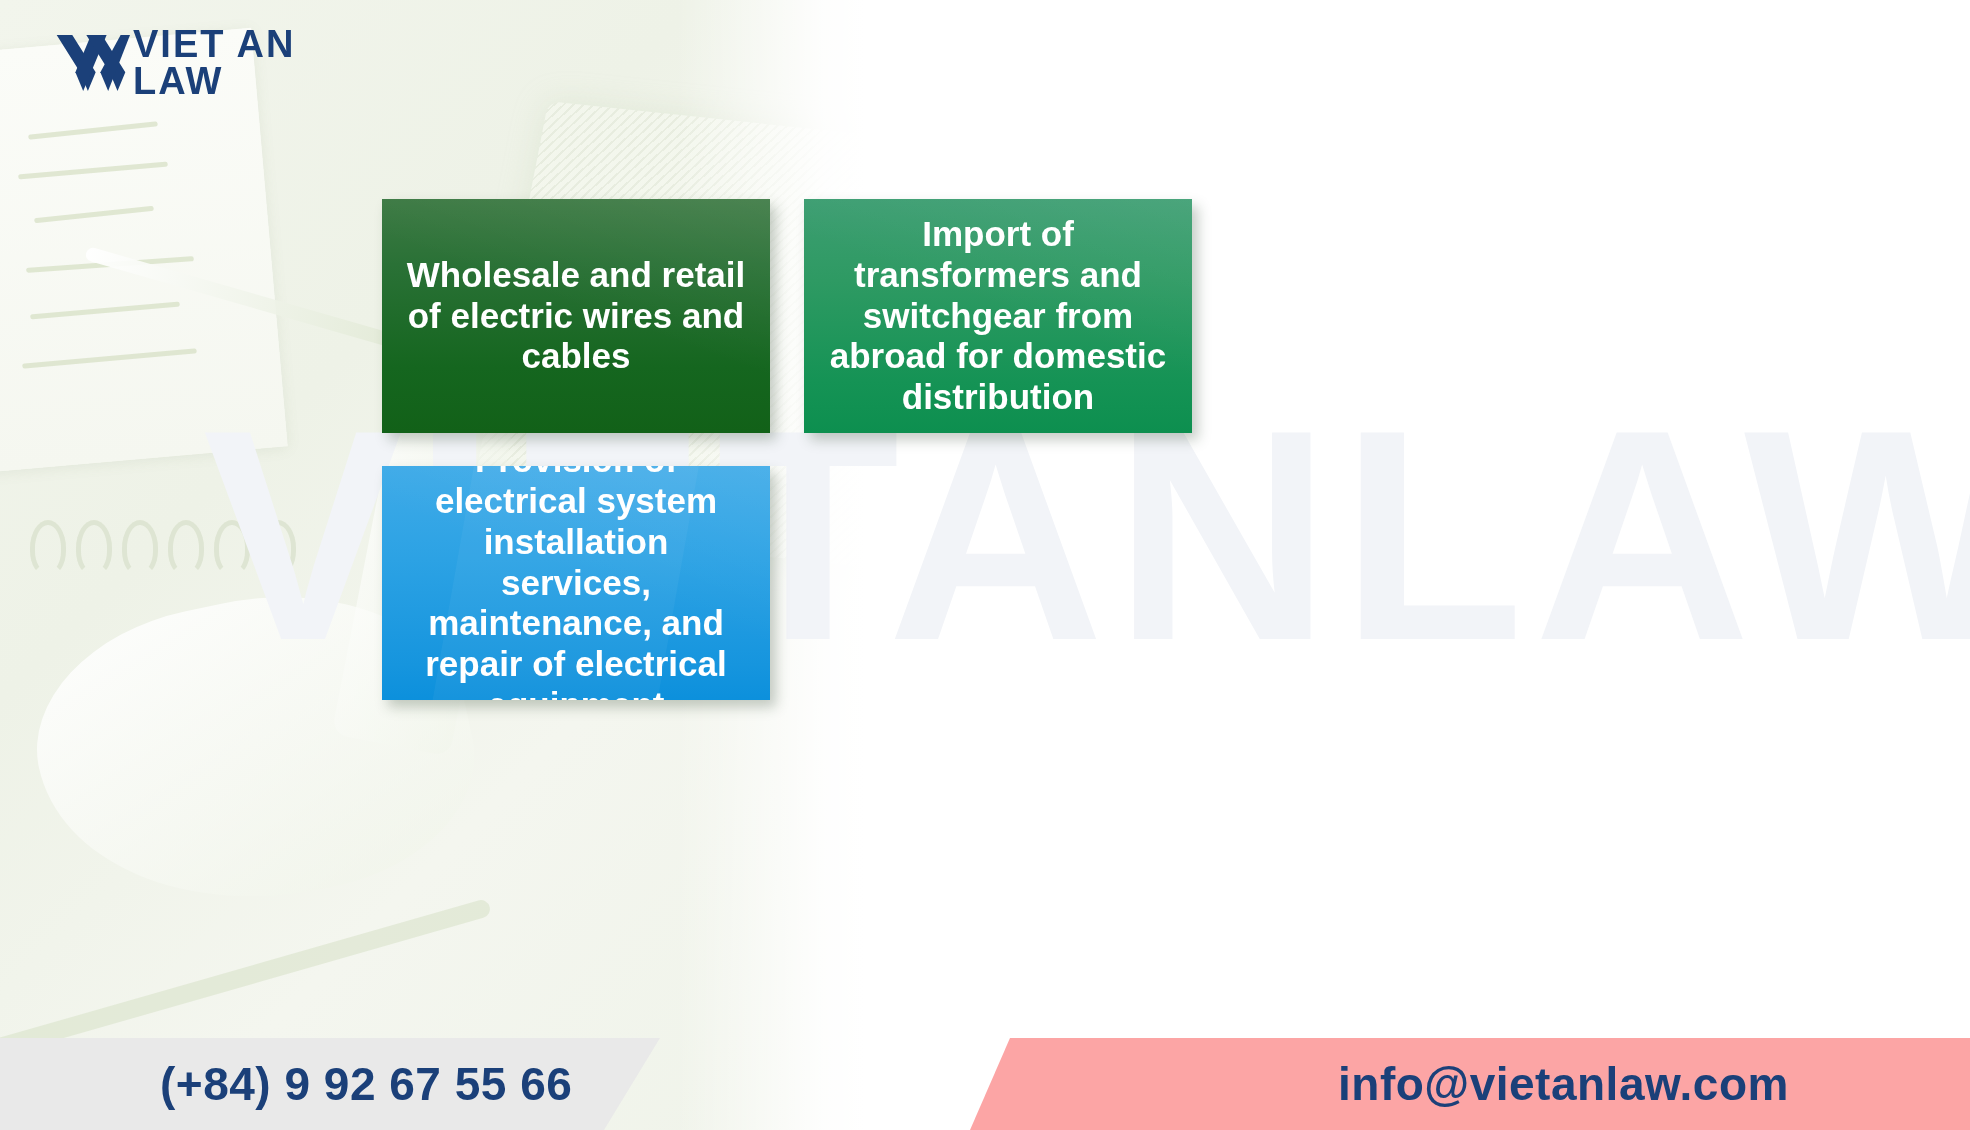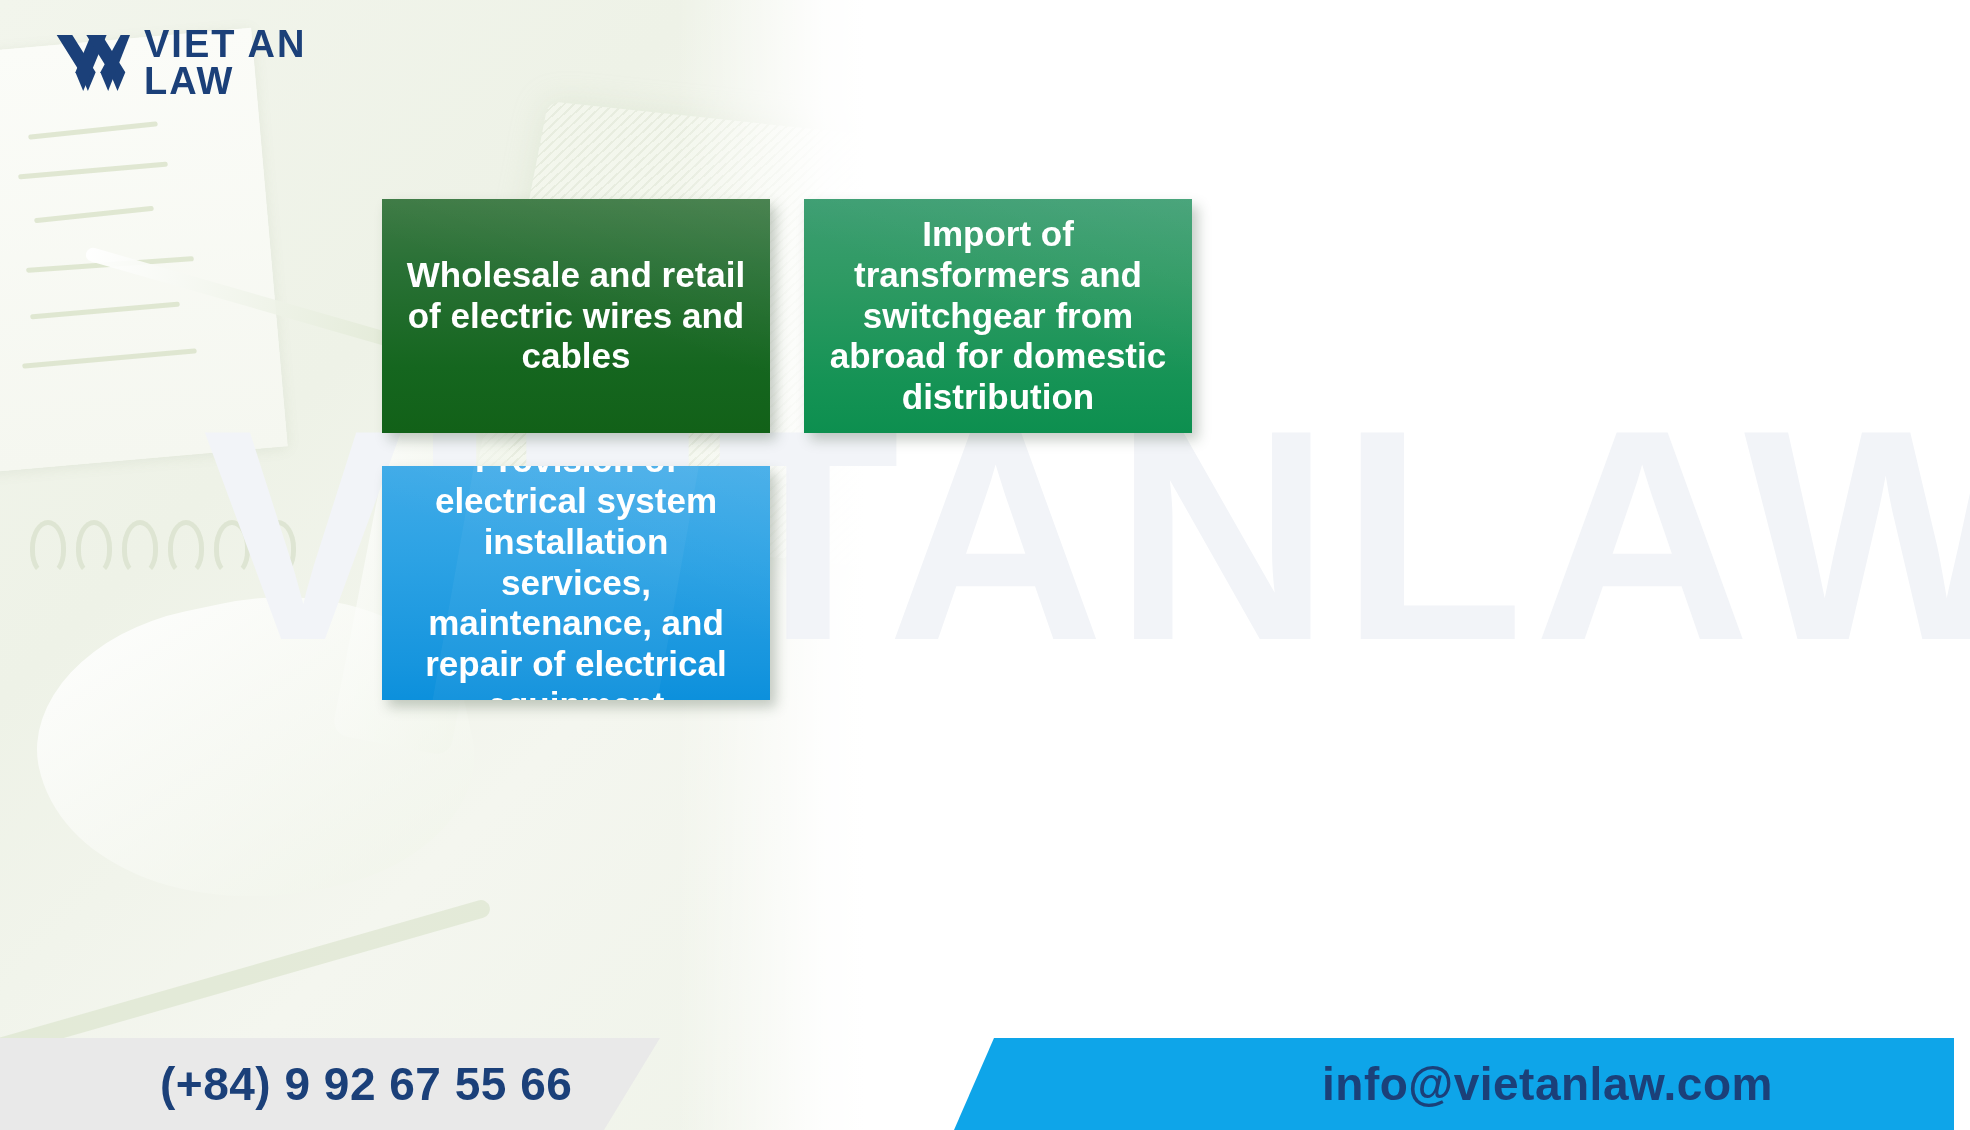--- a/index.html
+++ b/index.html
@@ -150,21 +150,21 @@
     user-select: none;
   }
 
   
   .logo {
     position: absolute;
     left: 52px;
     top: 24px;
     display: flex;
     align-items: center;
-    gap: 14px;
+    gap: 3px;
     z-index: 6;
   }
   .logo-mark { width: 78px; height: 78px; display: block; }
   .logo-text {
     color: #1b4079;
     font-weight: 700;
     font-size: 38px;
     line-height: 0.97;
     letter-spacing: 2px;
   }
@@ -245,25 +245,25 @@
     margin-left: 200px;
     color: #1b4079;
     font-weight: 700;
     font-size: 46px;
     letter-spacing: 0.5px;
     white-space: nowrap;
   }
 
   .footer-right {
     position: absolute;
-    right: 16px;
+    right: 0;
     bottom: 0;
     width: 1000px;
     height: 92px;
-    background: #0ea5e9;
+    background: #fca5a5;
     clip-path: polygon(4% 0, 100% 0, 100% 100%, 0 100%);
     display: flex;
     align-items: center;
     justify-content: flex-start;
     z-index: 7;
   }
   .footer-right .txt {
     margin-left: 368px;
     color: #1b4079;
     font-weight: 700;

